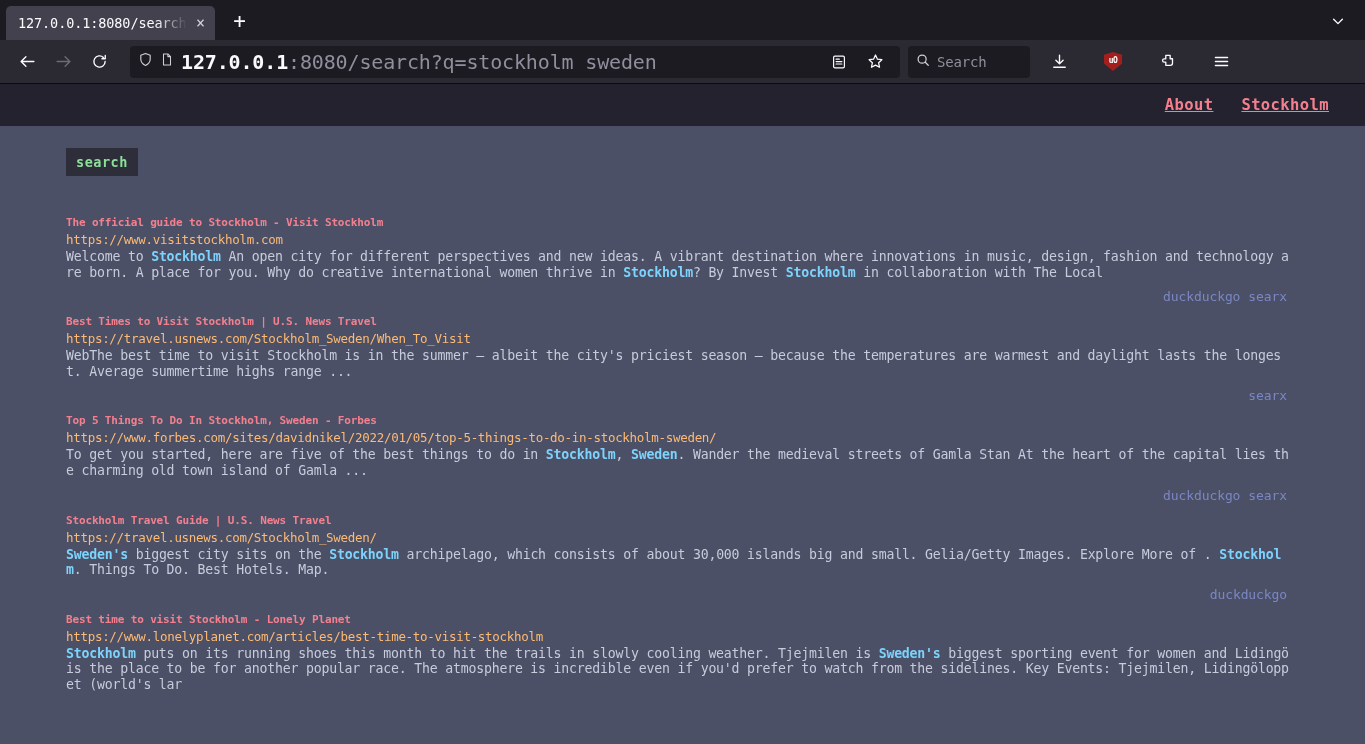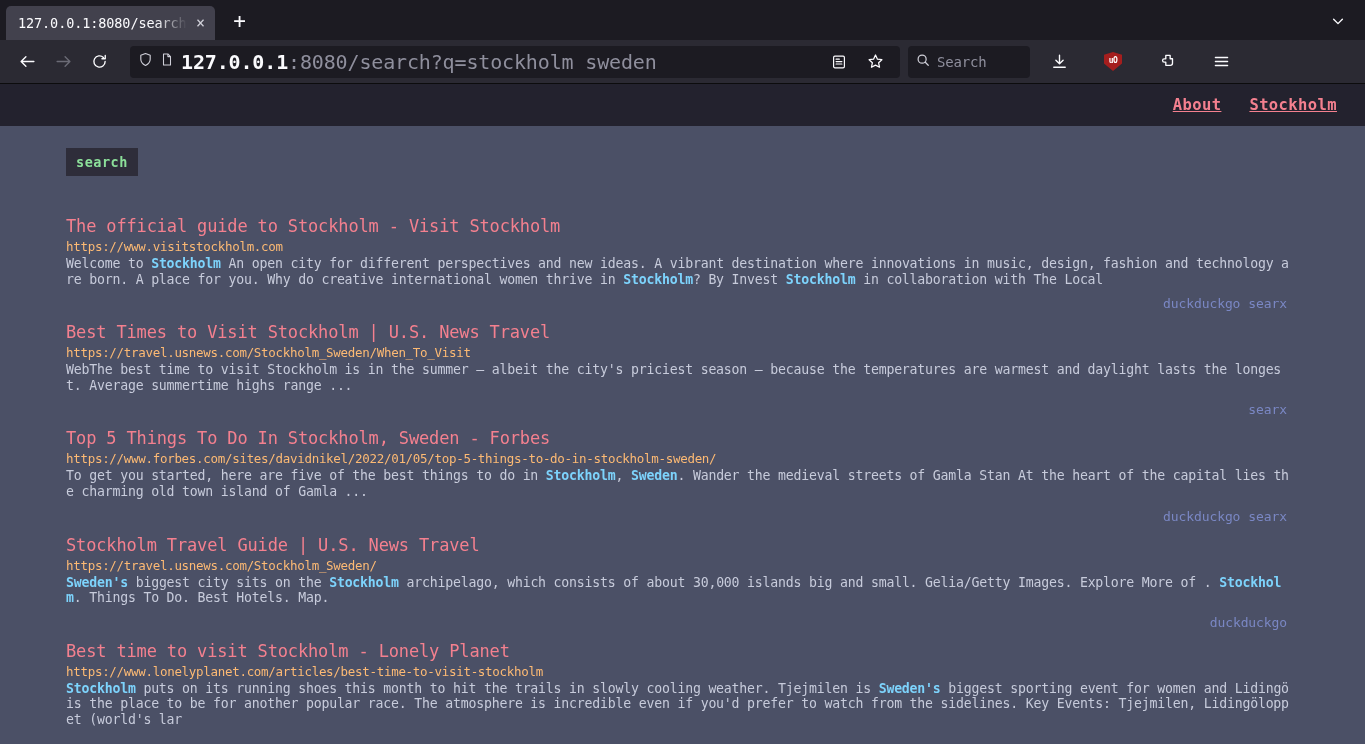--- a/index.html
+++ b/index.html
@@ -182,21 +182,21 @@
     overflow: hidden;
     position: relative;
   }
 
   .site-header {
     height: 42px;
     background: #23222e;
     display: flex;
     align-items: center;
     justify-content: flex-end;
-    padding-right: 28px;
+    padding-right: 36px;
     gap: 28px;
   }
 
   .site-nav-link {
     color: #f4808f;
     font-size: 15.5px;
     font-weight: 700;
     letter-spacing: 0.4px;
   }
 
@@ -237,22 +237,22 @@
     padding: 40px 72px 0 66px;
   }
 
   .result {
     margin-bottom: 6px;
   }
 
   .result-title {
     display: block;
     color: #f4808f;
-    font-size: 17px;
-    font-weight: 400;
+    font-size: 11px;
+    font-weight: 700;
     letter-spacing: -0.15px;
     margin-bottom: 3px;
     text-decoration: none;
   }
 
   .result-url {
     display: block;
     color: #fdba74;
     font-size: 12.5px;
     letter-spacing: -0.3px;

